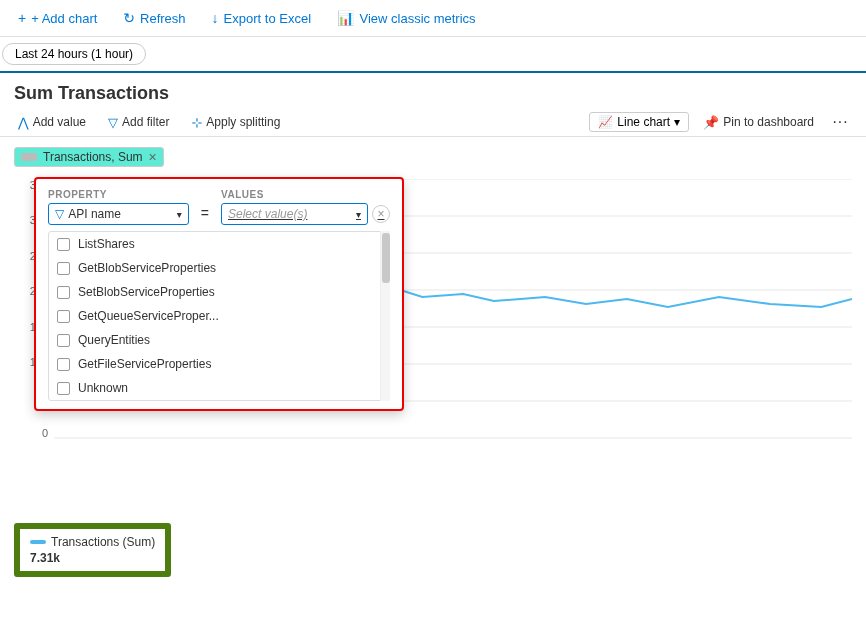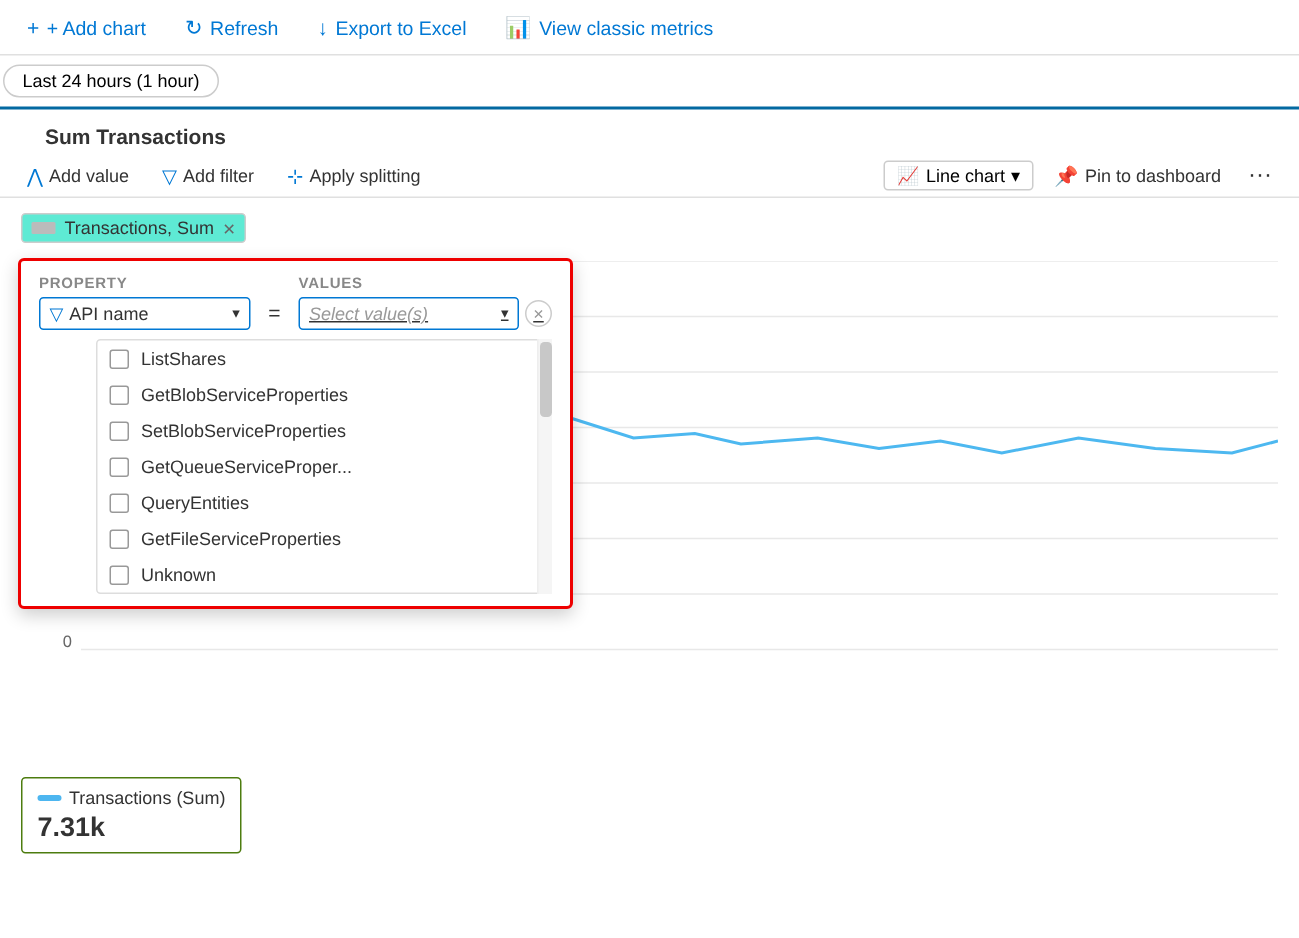--- a/index.html
+++ b/index.html
@@ -45,22 +45,22 @@
       border: 1px solid #ccc;
       border-radius: 12px;
       padding: 3px 12px;
       font-size: 12px;
       cursor: pointer;
       background: #fff;
     }
 
     
     .chart-title {
-      padding: 10px 30px 4px;
-      font-size: 14px;
+      padding: 10px 14px 4px;
+      font-size: 18px;
       font-weight: 600;
       color: #333;
     }
 
     
     .chart-toolbar {
       display: flex;
       align-items: center;
       padding: 4px 14px;
       border-bottom: 1px solid #e0e0e0;
@@ -138,21 +138,21 @@
       cursor: pointer;
       color: #666;
       font-size: 14px;
       line-height: 1;
     }
 
     
     .dropdown-popup {
       position: absolute;
       top: 40px;
-      left: 12px;
+      left: 34px;
       width: 370px;
       border: 2px solid #e00;
       border-radius: 4px;
       background: #fff;
       box-shadow: 0 4px 12px rgba(0,0,0,0.2);
       z-index: 100;
       padding: 10px 12px 8px;
     }
     .dropdown-header {
       display: flex;
@@ -266,21 +266,21 @@
       font-size: 12px;
     }
     .legend-color-bar {
       width: 16px;
       height: 4px;
       background: #4db6f0;
       border-radius: 2px;
     }
 
     .metric-value {
-      font-size: 18px;
+      font-size: 12px;
       font-weight: 600;
       color: #333;
     }
   </style>
 </head>
 <body>
 
 <div class="top-toolbar">
   <button class="toolbar-btn">
     <span class="toolbar-icon">+</span>
@@ -367,21 +367,21 @@
         <div style="display:flex; align-items:center; gap:4px;text-decoration:underline;">
           <div class="values-select">
             <span class="values-placeholder">Select value(s)</span>
             <span class="property-select-arrow">▾</span>
           </div>
           <span class="values-close" style="font-size:16px; color:#999; border:1px solid #ccc; border-radius:50%; width:18px; height:18px; display:flex; align-items:center; justify-content:center; font-size:12px;">×</span>
         </div>
       </div>
     </div>
 
-    <div style="position:relative;margin-left:38px;">
+    <div style="position:relative;">
       <div class="dropdown-list">
         <div class="dropdown-item">
           <div class="dropdown-checkbox"></div>
           <span>ListShares</span>
         </div>
         <div class="dropdown-item">
           <div class="dropdown-checkbox"></div>
           <span>GetBlobServiceProperties</span>
         </div>
         <div class="dropdown-item">
@@ -437,20 +437,20 @@
 
         <polyline fill="none" stroke="#4db8f0" stroke-width="2" points="0,120 50,130 100,125 150,118 200,122 250,115 280,90 320,105 360,118 400,115 430,122 480,118 520,125 560,120 600,128 650,118 700,125 750,128 780,120"></polyline>
       </svg>
       
     </div>
   </div>
 
 </div>
 
 <div class="legend-area">
-  <div style="display:flex; flex-direction:column; gap:2px; border:1px solid #4d7c0f; padding:6px 10px; border-radius:3px;">
+  <div style="display:flex; flex-direction:column; gap:2px; border:6px solid #4d7c0f; padding:6px 10px; border-radius:3px;">
     <div class="legend-item">
       <div class="legend-color-bar"></div>
       <span>Transactions (Sum)</span>
     </div>
     <div class="metric-value">7.31k</div>
   </div>
 </div>
 
 </body></html>

